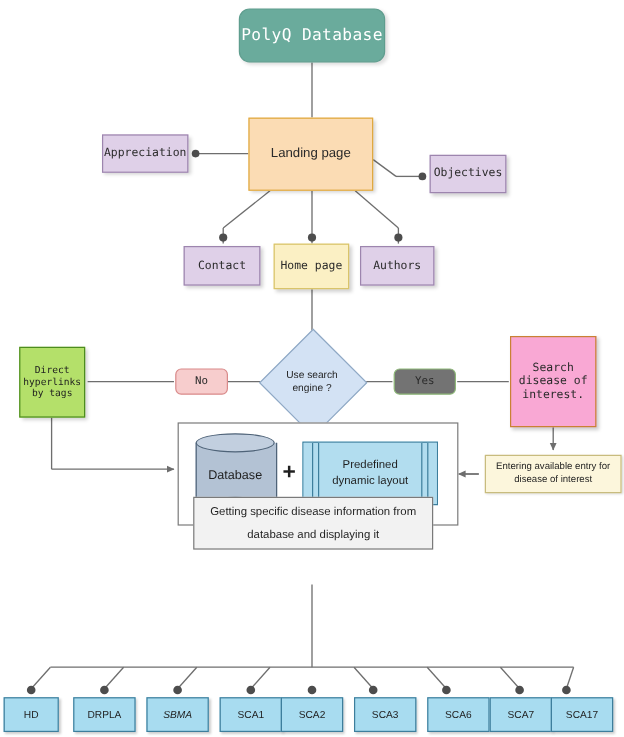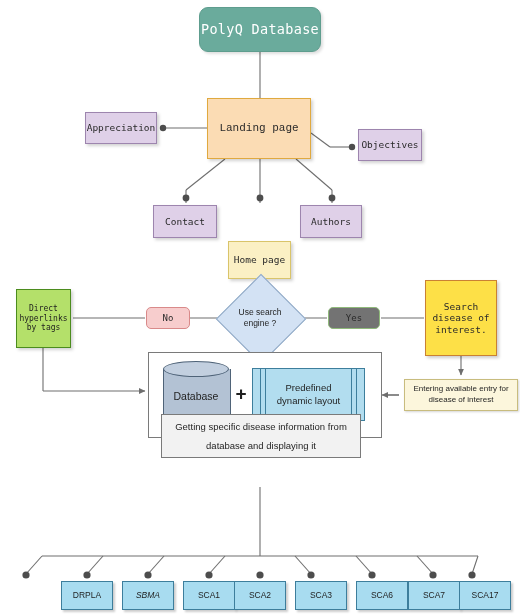--- a/index.html
+++ b/index.html
@@ -48,21 +48,21 @@
     font-size: 13.5px;
     letter-spacing: .3px;
     box-shadow: 2px 2px 3px rgba(0,0,0,.13);
   }
 
   
   .n-landing {
     background: #fbdcb4;
     border: 1px solid #e0a93f;
     color: #2a2a2a;
-    font-family: Liberation Mono, monospace;
+    font-family: Liberation Sans, sans-serif;
     font-size: 11px;
     box-shadow: 2px 2px 3px rgba(0,0,0,.18);
   }
 
   
   .n-lav {
     background: #dfd0e8;
     border: 1px solid #9d85ae;
     color: #2a2a2a;
     font-family: "DejaVu Sans Mono", monospace;
@@ -71,21 +71,20 @@
   }
 
   
   .n-cream {
     background: #fbf0c4;
     border: 1px solid #d9c46a;
     color: #2a2a2a;
     font-family: "DejaVu Sans Mono", monospace;
     font-size: 9.5px;
     box-shadow: 2px 2px 3px rgba(0,0,0,.18);
-    margin-top: 38px;
   }
 
   
   .n-green {
     background: #b4e06a;
     border: 1px solid #4c8c1e;
     color: #1e1e1e;
     font-family: "DejaVu Sans Mono", monospace;
     font-size: 8px;
     box-shadow: 2px 2px 3px rgba(0,0,0,.18);
@@ -106,21 +105,21 @@
     background: #737373;
     border: 1px solid #8fb97a;
     border-radius: 5px;
     color: #2a2a2a;
     font-family: "DejaVu Sans Mono", monospace;
     font-size: 9px;
   }
 
   
   .n-orange {
-    background: #fde047;
+    background: #f9a8d4;
     border: 1px solid #c98133;
     color: #2a2a2a;
     font-family: "DejaVu Sans Mono", monospace;
     font-size: 9.5px;
     box-shadow: 2px 2px 3px rgba(0,0,0,.2);
   }
 
   
   .n-diamond {
     background: transparent;
@@ -421,20 +420,23 @@
     <div class="layout-main">Predefined
 dynamic layout</div>
     <div class="layout-side right"></div>
   </div>
 
   <div class="node n-caption" style="left:161px; top:414px; width:200px; height:44px;">
     <span>Getting specific disease information from
 database and displaying it</span>
   </div>
 
+  <div class="node n-disease" style="left:3px; top:581px; width:46px; height:29px;">
+    <span>HD</span>
+  </div>
   <div class="node n-disease" style="left:61px; top:581px; width:52px; height:29px;">
     <span>DRPLA</span>
   </div>
   <div class="node n-disease" style="left:122px; top:581px; width:52px; height:29px;font-style:italic;">
     <span>SBMA</span>
   </div>
   <div class="node n-disease" style="left:183px; top:581px; width:52px; height:29px;">
     <span>SCA1</span>
   </div>
   <div class="node n-disease" style="left:234px; top:581px; width:52px; height:29px;">

